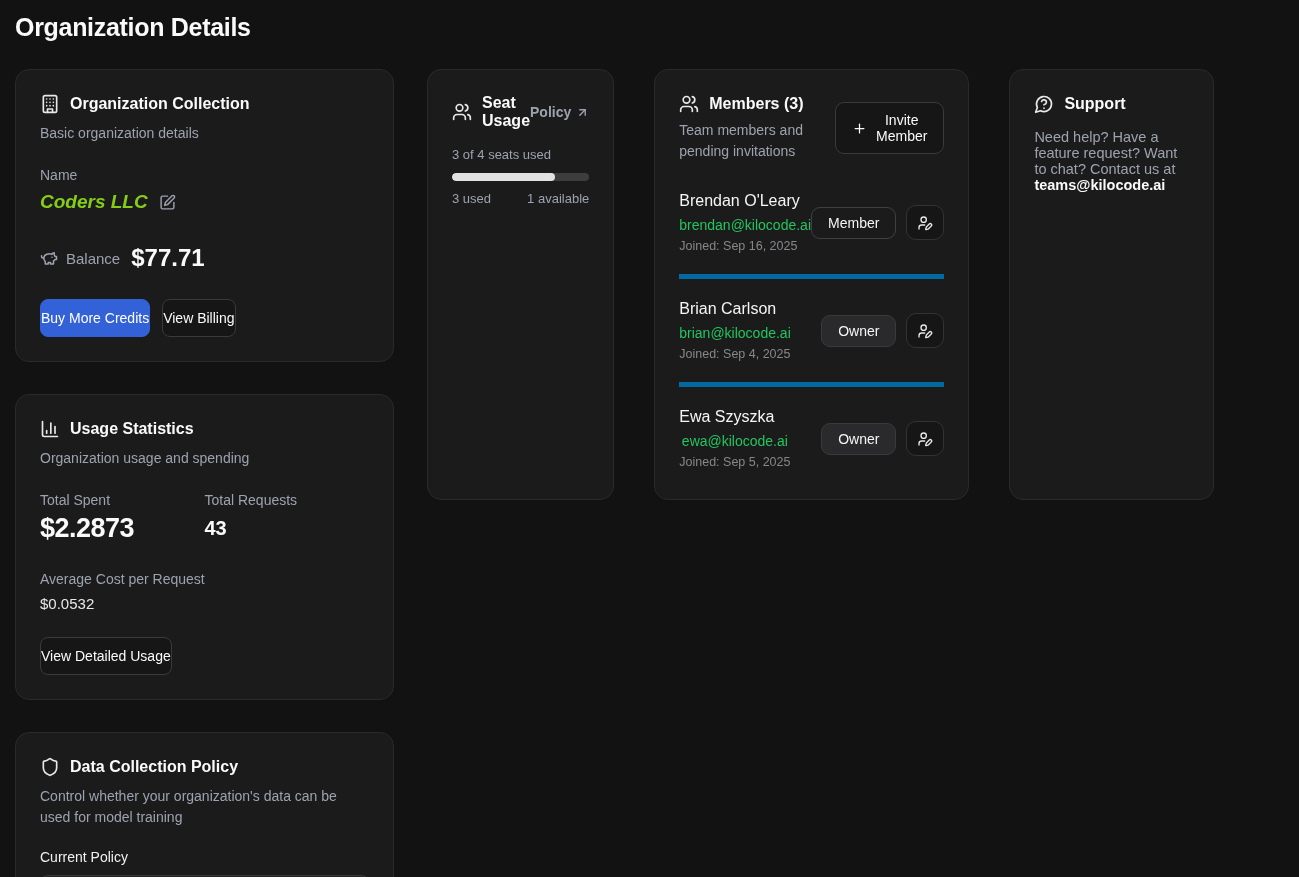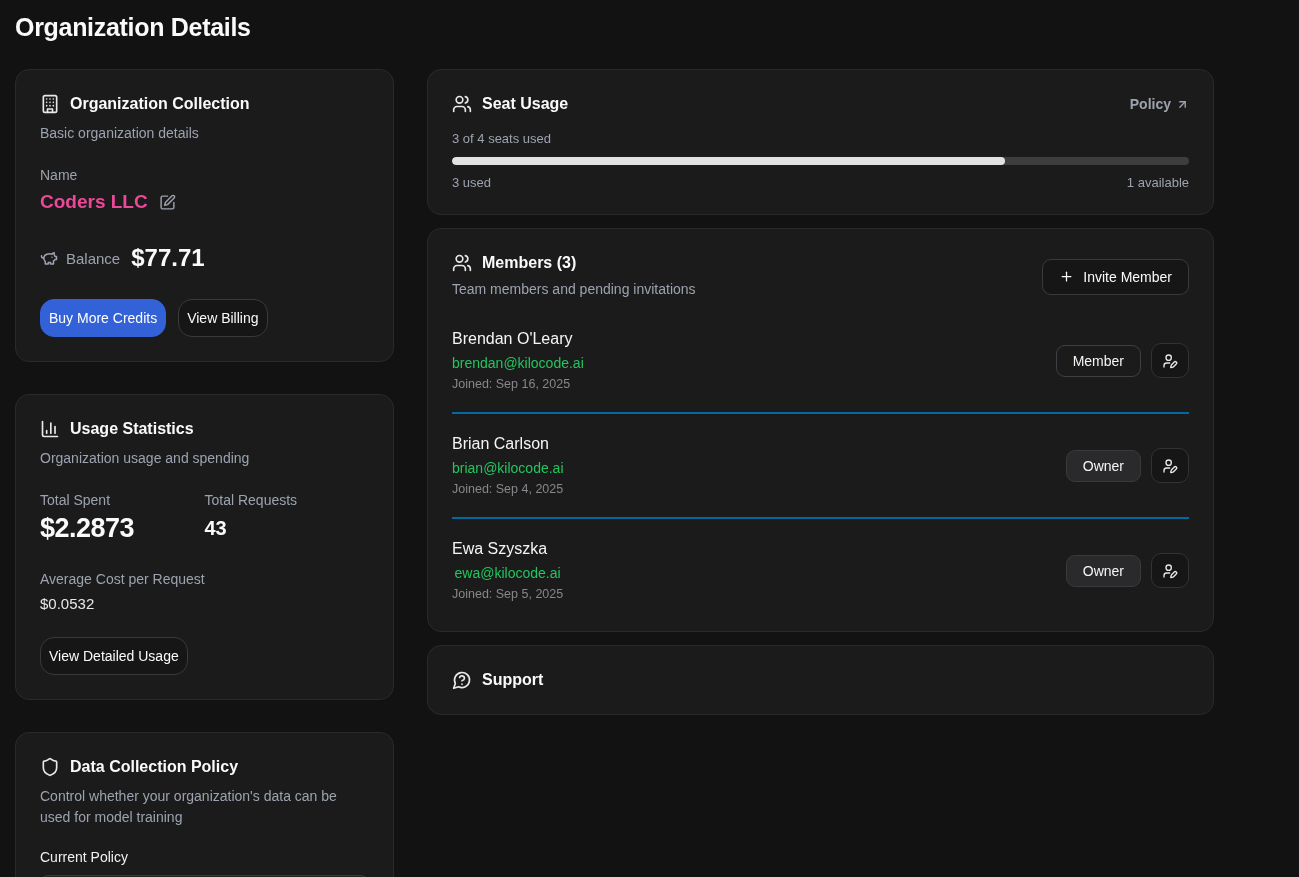--- a/index.html
+++ b/index.html
@@ -11,48 +11,48 @@
     font-family: "Liberation Sans", sans-serif;
     overflow: hidden;
   }
   .container { padding: 13px 85px 0 15px; }
   .page-title {
     font-size: 25px; font-weight: 700; color: #fafafa;
     margin: 0 0 27px 0; letter-spacing: -0.3px;
   }
   .columns { display: flex; gap: 33px; align-items: flex-start; }
   .col-left { width: 379px; flex-shrink: 0; display: flex; flex-direction: column; gap: 32px; }
-  .col-right { flex: 1; display: flex; flex-direction: column; gap: 13px; }
+  .col-right { flex: 1; display: flex; gap: 40px; }
 
   .card {
     background: #1b1b1b;
     border: 1px solid #2a2a2a;
     border-radius: 14px;
     padding: 24px;
   }
   .card-head { display: flex; align-items: center; gap: 10px; }
   .card-title { font-size: 16px; font-weight: 600; color: #fafafa; }
   .icon { display: inline-flex; color: #e8e8e8; }
   .icon svg { width: 20px; height: 20px; }
   .subtitle { font-size: 14px; color: #9ca3af; margin-top: 9px; line-height: 1.5; }
 
   
   .field-label { font-size: 14px; color: #9ca3af; margin-top: 23px; }
   .org-name-row { display: flex; align-items: center; gap: 11px; margin-top: 8px; }
-  .org-name { font-size: 19px; font-weight: 700; color: #ec4899; }
+  .org-name { font-size: 19px; font-weight: 700; color: #84cc16; font-style: italic; }
   .edit-btn { background: none; border: none; padding: 0; color: #9ca3af; cursor: pointer; display: inline-flex; }
   .edit-btn svg { width: 17px; height: 17px; }
   .balance-row { display: flex; align-items: center; gap: 8px; margin-top: 31px; }
   .balance-label { font-size: 15px; color: #9ca3af; }
   .balance-value { font-size: 24px; font-weight: 700; color: #fafafa; margin-left: 3px; }
   .btn-row { display: flex; gap: 12px; margin-top: 27px; }
   .btn {
     font-family: "Liberation Sans", sans-serif;
     font-size: 14px; font-weight: 500;
-    border-radius: 14px; padding: 10px 8px; cursor: pointer;
+    border-radius: 8px; padding: 10px 0; cursor: pointer;
   }
   .btn-primary { background: #3261d8; border: 1px solid #3261d8; color: #ffffff; }
   .btn-secondary { background: #161616; border: 1px solid #3a3a3a; color: #fafafa; }
 
   
   .stats-grid { display: grid; grid-template-columns: 1fr 1fr; margin-top: 23px; }
   .stat-label { font-size: 14px; color: #9ca3af; }
   .stat-value-lg { font-size: 27px; font-weight: 700; color: #fafafa; margin-top: 5px; letter-spacing: -0.5px; }
   .stat-value-md { font-size: 20px; font-weight: 700; color: #fafafa; margin-top: 9px; }
   .avg-label { font-size: 14px; color: #9ca3af; margin-top: 27px; }
@@ -88,21 +88,21 @@
     display: inline-flex; align-items: center; gap: 9px;
     background: #161616; border: 1px solid #3a3a3a; color: #fafafa;
     font-size: 14px; font-weight: 500; padding: 9px 16px;
     border-radius: 9px; cursor: pointer;
     font-family: "Liberation Sans", sans-serif;
   }
   .btn-invite svg { width: 15px; height: 15px; }
   .member-list { margin-top: 9px; }
   .member-row {
     display: flex; justify-content: space-between; align-items: center;
-    padding: 21px 0; border-bottom: 2px solid #0369a1;
+    padding: 21px 0; border-bottom: 5px solid #0369a1;
   }
   .member-row.last { border-bottom: none; padding-bottom: 6px; }
   .member-name { font-size: 16px; font-weight: 500; color: #f5f5f5; }
   .member-email { font-size: 14px; color: #22c55e; margin-top: 7px; text-align: center; }
   .member-joined { font-size: 12.5px; color: #85878a; margin-top: 6px; }
   .member-actions { display: flex; gap: 10px; align-items: center; }
   .badge { font-size: 14px; padding: 7px 16px; border-radius: 9px; color: #f5f5f5; }
   .badge-outline { border: 1px solid #3f3f46; background: transparent; }
   .badge-solid { border: 1px solid #3a3a3d; background: #2a2a2d; }
   .icon-btn {
@@ -356,17 +356,20 @@
         <div class="card-head">
           <span class="icon">
             <svg viewBox="0 0 24 24" fill="none" stroke="currentColor" stroke-width="2" stroke-linecap="round" stroke-linejoin="round">
                 <path d="M7.9 20A9 9 0 1 0 4 16.1L2 22Z"></path>
                 <path d="M9.09 9a3 3 0 0 1 5.83 1c0 2-3 3-3 3"></path>
                 <path d="M12 17h.01"></path>
               </svg>
           </span>
           <span class="card-title">Support</span>
         </div>
+        <div class="support-text">
+          <span>Need help? Have a feature request? Want to chat? Contact us at </span><span class="support-email">teams@kilocode.ai</span>
+        </div>
       </div>
 
     </div>
   </div>
 </div>
 
 </body></html>

